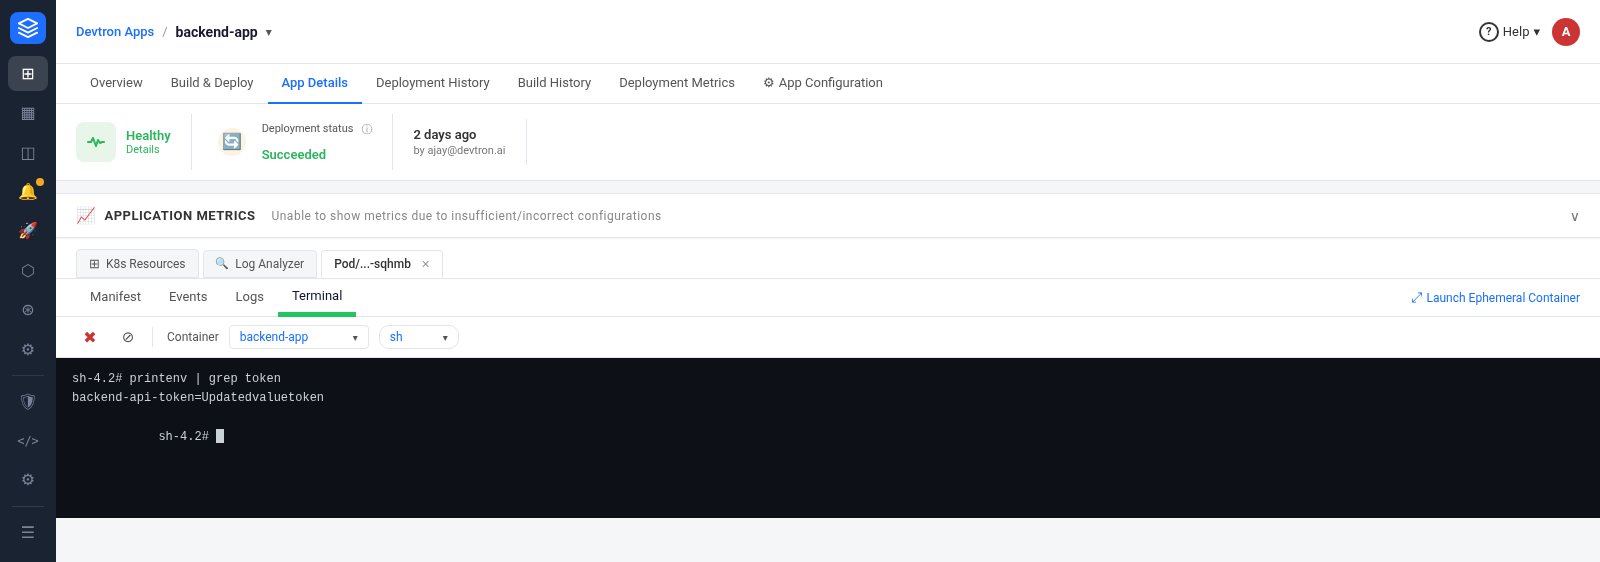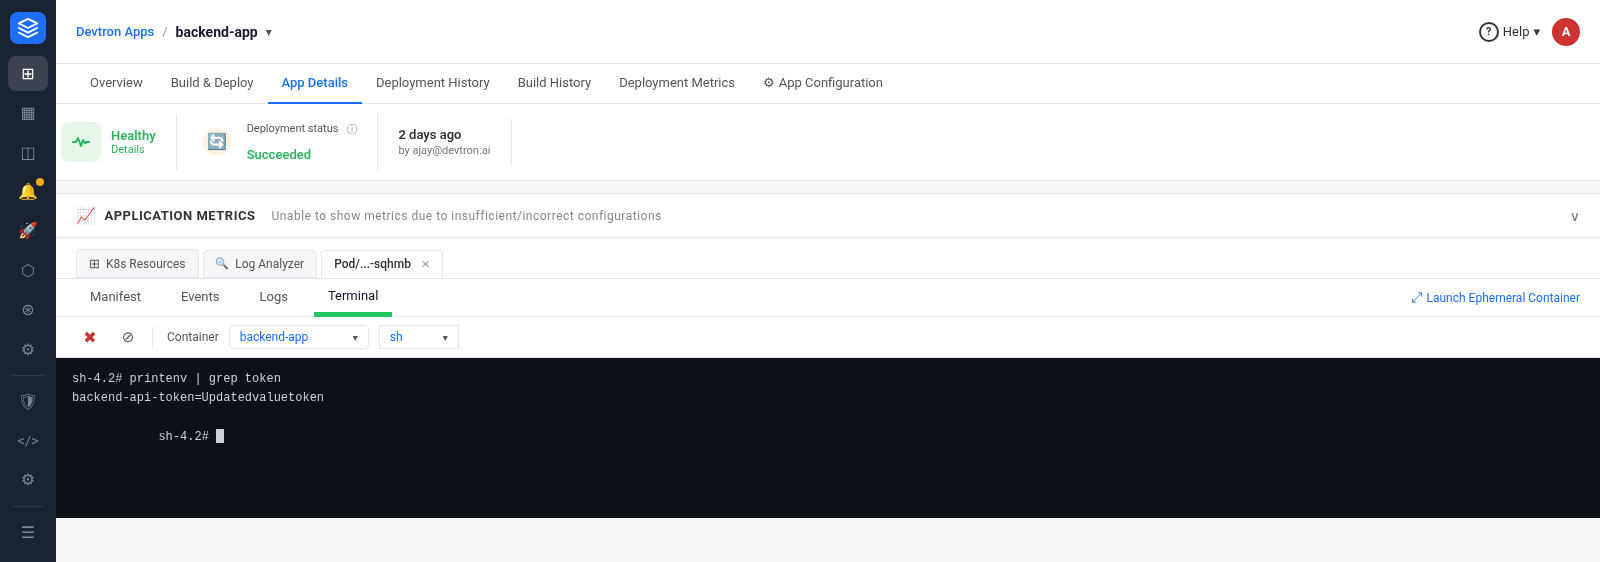--- a/index.html
+++ b/index.html
@@ -35,21 +35,21 @@
 
     
     .tabbar { background: #fff; border-bottom: 1px solid #e2e5ec; padding: 0 20px; display: flex; align-items: center; gap: 0; height: 40px; flex-shrink: 0; }
     .tab { padding: 0 14px; height: 40px; display: flex; align-items: center; cursor: pointer; color: #555; font-size: 13px; border-bottom: 2px solid transparent; }
     .tab.active { color: #1a6fff; border-bottom: 2px solid #1a6fff; font-weight: 500; }
 
     
     .content { flex: 1; overflow-y: auto; background: #f5f6f8; }
 
     
-    .status-cards { background: #fff; border-bottom: 1px solid #e2e5ec; padding: 10px 5px; display: flex; align-items: center; gap: 0; }
+    .status-cards { background: #fff; border-bottom: 1px solid #e2e5ec; padding: 10px 20px; display: flex; align-items: center; gap: 0; }
     .status-card { display: flex; align-items: center; gap: 10px; padding: 8px 20px; border-right: 1px solid #e2e5ec; }
     .status-card:first-child { padding-left: 0; }
     .health-icon { width: 40px; height: 40px; background: #e8f5e9; border-radius: 8px; display: flex; align-items: center; justify-content: center; font-size: 20px; }
     .status-value-green { color: #2db55d; font-weight: 600; font-size: 13px; cursor: pointer; }
     .status-detail-link { color: #2db55d; font-size: 11px; cursor: pointer; }
     .deploy-icon { width: 40px; height: 40px; display: flex; align-items: center; justify-content: center; }
     .deploy-status-label { color: #555; font-size: 11px; display: flex; align-items: flex-start; gap: 8px; margin-bottom: 10px; }
     .info-icon { color: #999; font-size: 11px; cursor: pointer; }
     .deploy-value-green { color: #2db55d; font-weight: 600; font-size: 13px; }
     .time-card { padding: 8px 20px; }
@@ -65,33 +65,33 @@
 
     
     .resource-tabs-section { background: #fff; margin-top: 1px; }
     .resource-tabs-bar { padding: 10px 20px 0; display: flex; align-items: center; gap: 4px; border-bottom: 1px solid #e2e5ec; }
     .resource-tab { padding: 6px 12px; border: 1px solid #e2e5ec; border-radius: 4px 4px 0 0; cursor: pointer; font-size: 12px; color: #555; background: #f5f6f8; display: flex; align-items: center; gap: 6px; }
     .resource-tab.active { background: #fff; border-bottom: 1px solid #fff; color: #333; font-weight: 500; z-index: 1; margin-bottom: -1px; }
     .resource-tab .tab-close { color: #999; font-size: 11px; cursor: pointer; margin-left: 4px; }
 
     
     .sub-tabs-bar { padding: 0 20px; display: flex; align-items: center; justify-content: space-between; background: #fff; border-bottom: 1px solid #e2e5ec; height: 38px; }
-    .sub-tabs { display: flex; align-items: center; gap: 12px; }
+    .sub-tabs { display: flex; align-items: center; gap: 0; }
     .sub-tab { padding: 0 14px; height: 38px; display: flex; align-items: center; cursor: pointer; color: #555; font-size: 13px; border-bottom: 2px solid transparent; }
     .sub-tab.active { color: #0f172a; border-bottom: 5px solid #22c55e; }
     .launch-ephemeral { color: #1a6fff; font-size: 12px; cursor: pointer; display: flex; align-items: center; gap: 4px; }
 
     
     .terminal-toolbar { background: #fff; padding: 6px 20px; display: flex; align-items: center; gap: 10px; border-bottom: 1px solid #e2e5ec; }
     .term-btn { width: 28px; height: 28px; display: flex; align-items: center; justify-content: center; cursor: pointer; color: #555; font-size: 14px; }
     .term-separator { width: 1px; height: 20px; background: #e2e5ec; }
     .container-label { color: #555; font-size: 12px; margin-left: 4px; }
     .container-select { display: flex; align-items: center; gap: 6px; padding: 4px 10px; border: 1px solid #e2e5ec; border-radius: 4px; cursor: pointer; font-size: 12px; color: #1a6fff; background: #fff; min-width: 140px; }
     .container-select .chevron { color: #555; font-size: 10px; margin-left: auto; }
-    .shell-select { display: flex; align-items: center; gap: 6px; padding: 4px 10px; border: 1px solid #e2e5ec; border-radius: 0; cursor: pointer; font-size: 12px; color: #1a6fff; background: #fff; min-width: 80px; }
+    .shell-select { display: flex; align-items: center; gap: 6px; padding: 4px 10px; border: 1px solid #e2e5ec; border-radius: 10px; cursor: pointer; font-size: 12px; color: #1a6fff; background: #fff; min-width: 80px; }
     .shell-select .chevron { color: #555; font-size: 10px; margin-left: auto; }
 
     
     .terminal { background: #0d1117; color: #c9d1d9; font-family: 'Courier New', Courier, monospace; font-size: 12px; padding: 12px 16px; flex: 1; min-height: 160px; line-height: 1.6; }
     .terminal-line { white-space: pre; }
     .cursor { display: inline-block; width: 8px; height: 14px; background: #c9d1d9; vertical-align: middle; animation: blink 1s step-end infinite; }
     @keyframes blink { 0%, 100% { opacity: 1; } 50% { opacity: 0; } }
 
     
     .devtron-logo-shape { width: 28px; height: 28px; }

